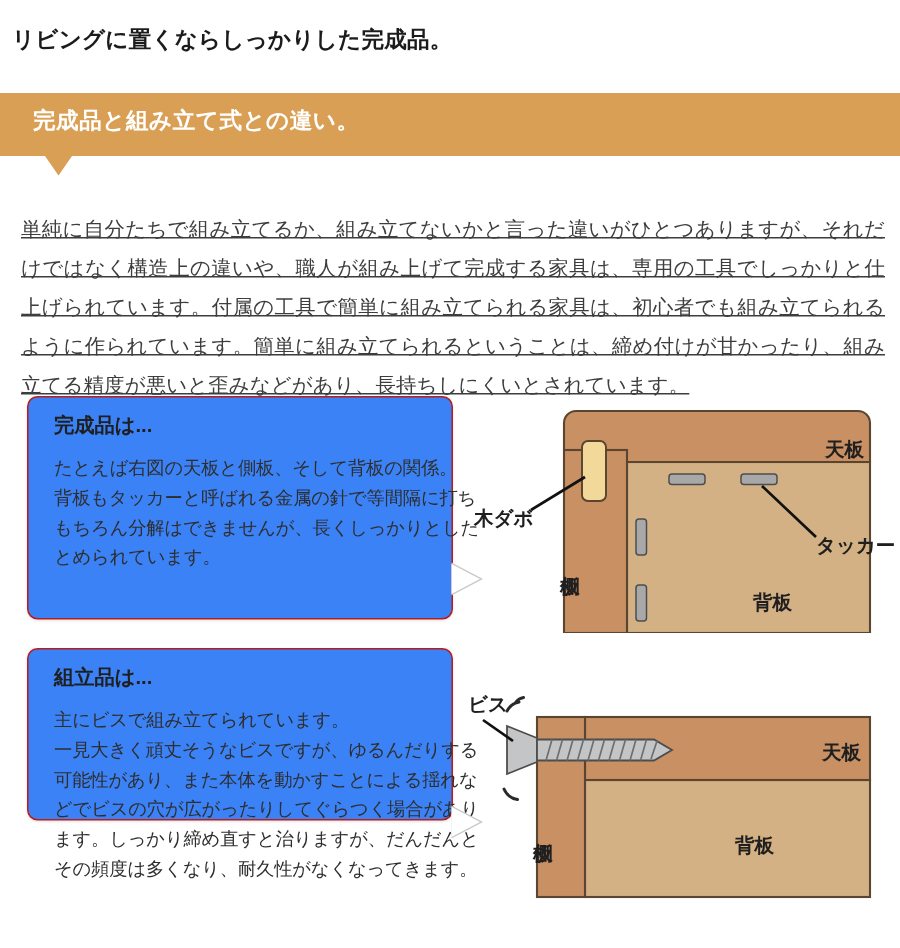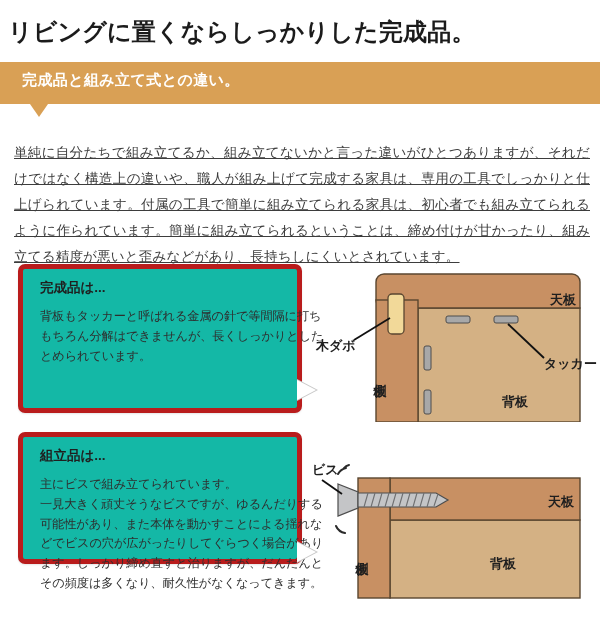--- a/index.html
+++ b/index.html
@@ -15,21 +15,21 @@
     font-family: "Liberation Sans", "DejaVu Sans", sans-serif;
     color: #3a3a3a;
     -webkit-font-smoothing: antialiased;
   }
 
   
   .page-title {
     position: absolute;
     left: 8px;
     top: 18px;
-    font-size: 24px;
+    font-size: 15px;
     font-weight: 700;
     color: #1b1b1b;
     letter-spacing: 0.2px;
     line-height: 1.2;
     white-space: nowrap;
   }
 
   
   .banner {
     position: absolute;
@@ -72,28 +72,28 @@
     text-align: justify;
     letter-spacing: 0.1px;
     text-decoration: underline;
   }
 
   
   .callout {
     position: absolute;
     left: 18px;
     width: 284px;
-    border: 5px solid #b91c1c;
+    border: 1px solid #b91c1c;
     border-radius: 7px;
-    background: #14b8a6;
+    background: #3b82f6;
     box-sizing: border-box;
     box-shadow: 0 1px 2px rgba(0,0,0,0.10);
   }
   .callout-1 { top: 264px; height: 149px; }
-  .callout-2 { top: 432px; height: 132px; }
+  .callout-2 { top: 432px; height: 115px; }
 
   .callout-title {
     position: absolute;
     left: 17px;
     top: 10px;
     font-size: 13.5px;
     font-weight: 700;
     color: #1f1f1f;
     white-space: nowrap;
   }
@@ -154,20 +154,21 @@
 <div class="banner">
   <div class="banner-label">完成品と組み立て式との違い。</div>
 </div>
 <div class="banner-tail"></div>
 
 <p class="intro">単純に自分たちで組み立てるか、組み立てないかと言った違いがひとつありますが、それだけではなく構造上の違いや、職人が組み上げて完成する家具は、専用の工具でしっかりと仕上げられています。付属の工具で簡単に組み立てられる家具は、初心者でも組み立てられるように作られています。簡単に組み立てられるということは、締め付けが甘かったり、組み立てる精度が悪いと歪みなどがあり、長持ちしにくいとされています。</p>
 
 <div class="callout callout-1">
   <div class="callout-title">完成品は...</div>
   <div class="callout-body">
+    <div>たとえば右図の天板と側板、そして背板の関係。</div>
     <div>背板もタッカーと呼ばれる金属の針で等間隔に打ち</div>
     <div>もちろん分解はできませんが、長くしっかりとした</div>
     <div>とめられています。</div>
   </div>
   <div class="tail-out"></div>
   <div class="tail-in"></div>
 </div>
 
 <div class="callout callout-2">
   <div class="callout-title">組立品は...</div>

